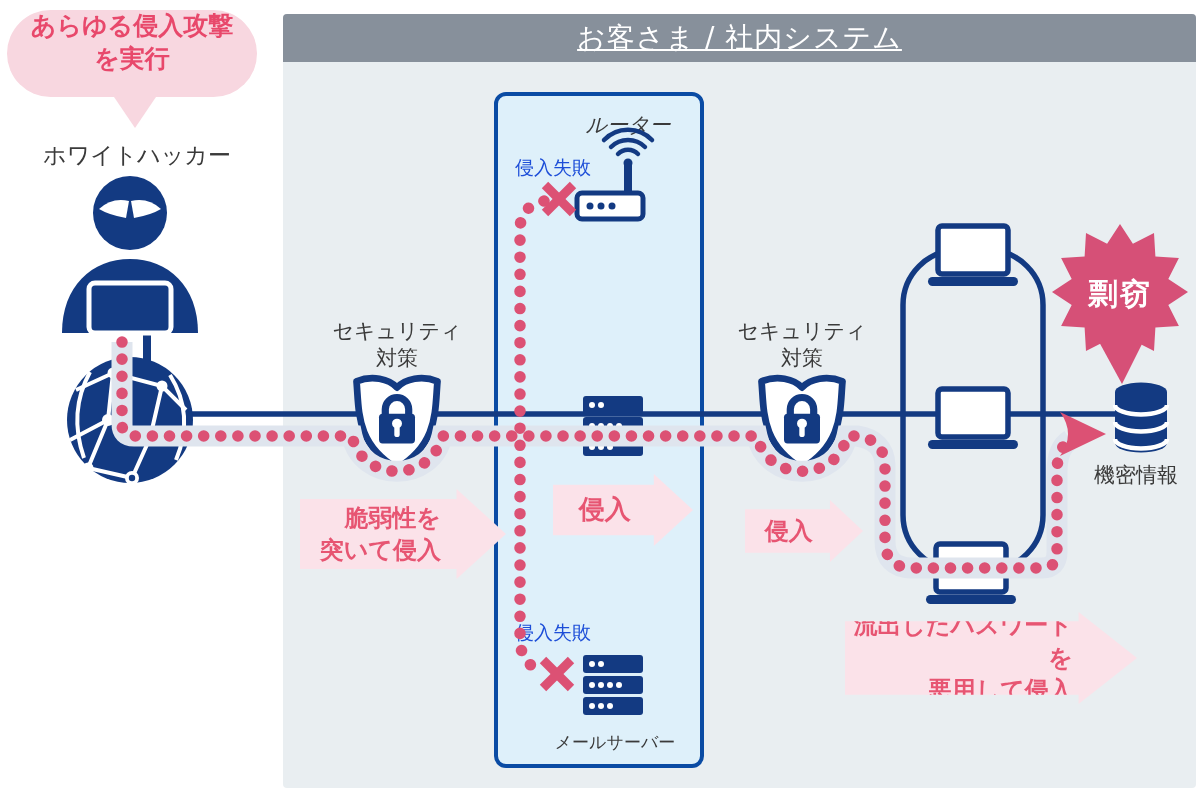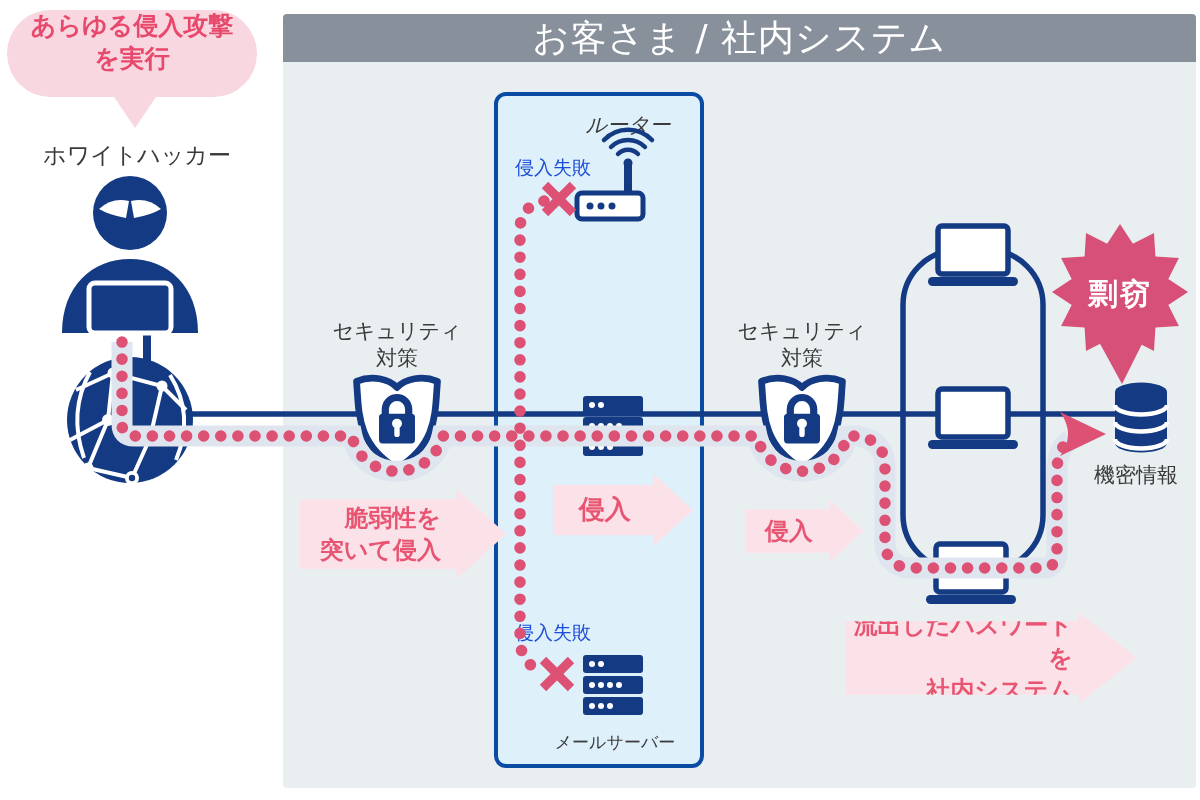--- a/index.html
+++ b/index.html
@@ -4,21 +4,21 @@
 <style>
   html,body{margin:0;padding:0;background:#fff;}
   #stage{
     position:relative;width:1200px;height:800px;overflow:hidden;background:#ffffff;
     font-family:"DejaVu Sans","Liberation Sans",sans-serif;
   }
   .abs{position:absolute;}
   
   #panel{left:283px;top:14px;width:913px;height:774px;background:#e9eef1;border-radius:4px;}
   #panel-header{left:283px;top:14px;width:913px;height:48px;background:#87909b;border-radius:4px 4px 0 0;
-    display:flex;align-items:center;justify-content:center;color:#ffffff;font-size:36px;letter-spacing:1px;z-index:1;}
+    display:flex;align-items:center;justify-content:center;color:#ffffff;font-size:28px;letter-spacing:1px;z-index:1;text-decoration:underline;}
   
   #dmz-box{left:494px;top:92px;width:210px;height:676px;background:#def0fa;border:4px solid #0a4ba4;
     border-radius:12px;box-sizing:border-box;z-index:1;}
   
   .lbl{color:#3a3a3a;text-align:center;white-space:pre-line;line-height:1.3;z-index:3;}
   .pink-lbl{color:#1d4ed8;}
   
   .flow-arrow{background:#fbe2e9;display:flex;align-items:center;justify-content:center;
     color:#e75572;font-weight:bold;text-align:right;white-space:pre-line;line-height:1.35;z-index:2;}
   #arrow-vuln{left:300px;top:489px;width:206px;height:90px;font-size:24px;
@@ -59,21 +59,21 @@
 突いて侵入</span>
   </div>
   <div class="abs flow-arrow" id="arrow-in1">
     <span class="txt">侵入</span>
   </div>
   <div class="abs flow-arrow" id="arrow-in2">
     <span class="txt">侵入</span>
   </div>
   <div class="abs flow-arrow" id="arrow-pass">
     <span class="txt">流出したパスワードを
-社内システム</span>
+悪用して侵入</span>
   </div>
 
   <div class="abs" id="bubble">
     <span>あらゆる侵入攻撃
 を実行</span>
   </div>
   <div class="abs" id="bubble-tail"></div>
 
   <div class="abs lbl" style="left:27px;top:141px;width:220px;font-size:23px;">ホワイトハッカー</div>
   <div class="abs lbl" style="left:558px;top:112px;width:140px;font-size:21px;font-style:italic;">ルーター</div>

